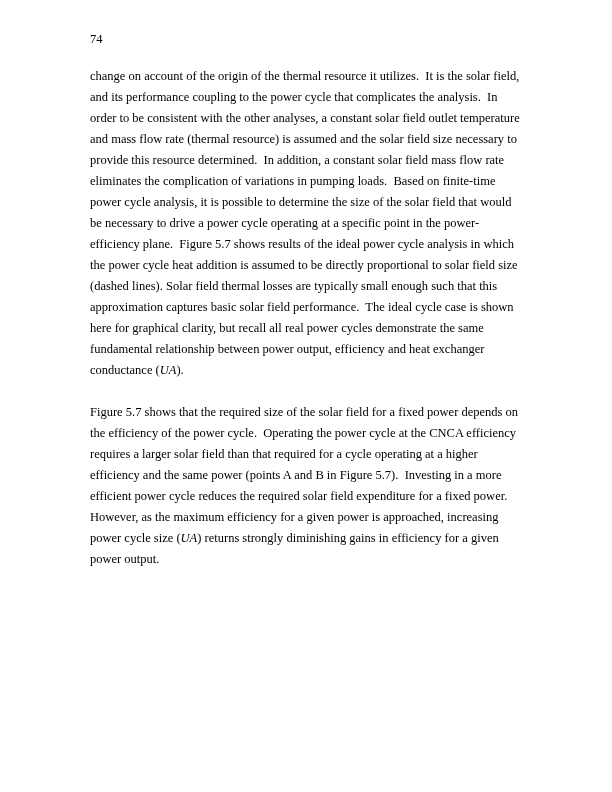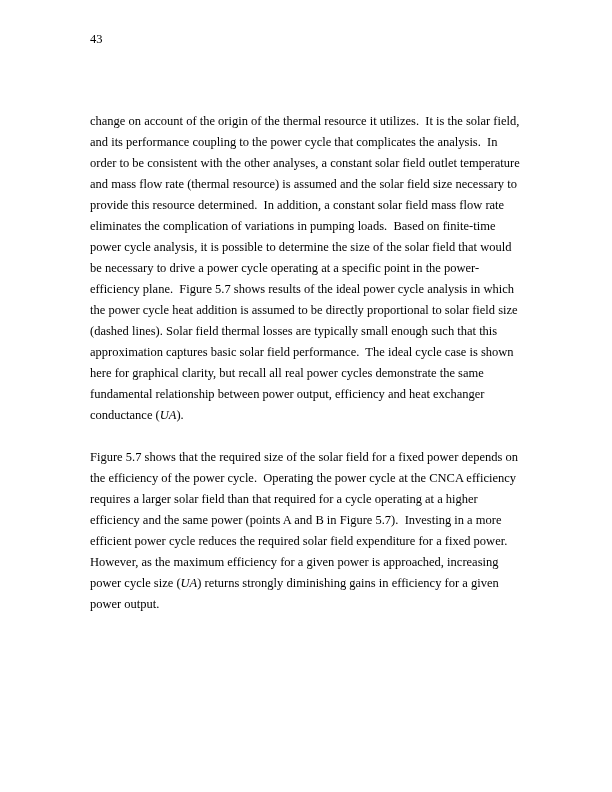--- a/index.html
+++ b/index.html
@@ -21,35 +21,34 @@
     left: 90px;
     top: 32px;
     font-size: 12.5px;
     line-height: 15px;
   }
   .body-text {
     position: absolute;
     left: 90px;
     top: 66px;
     width: 436px;
-    margin-top: 45px;
   }
   .body-text p {
     margin: 0 0 21px 0;
     font-size: 12.5px;
     line-height: 21px;
     text-align: left;
     white-space: pre-wrap;
   }
   .body-text p span.italic {
     font-style: italic;
   }
 </style>
 </head>
 <body>
 
 <div class="page">
-  <div class="page-number">43</div>
+  <div class="page-number">74</div>
   <div class="body-text">
     <p><span>change on account of the origin of the thermal resource it utilizes.  It is the solar field, and its performance coupling to the power cycle that complicates the analysis.  In order to be consistent with the other analyses, a constant solar field outlet temperature and mass flow rate (thermal resource) is assumed and the solar field size necessary to provide this resource determined.  In addition, a constant solar field mass flow rate eliminates the complication of variations in pumping loads.  Based on finite-time power cycle analysis, it is possible to determine the size of the solar field that would be necessary to drive a power cycle operating at a specific point in the power-efficiency plane.  Figure 5.7 shows results of the ideal power cycle analysis in which the power cycle heat addition is assumed to be directly proportional to solar field size (dashed lines). Solar field thermal losses are typically small enough such that this approximation captures basic solar field performance.  The ideal cycle case is shown here for graphical clarity, but recall all real power cycles demonstrate the same fundamental relationship between power output, efficiency and heat exchanger conductance (</span><span class="italic">UA</span><span>).</span></p>
     <p><span>Figure 5.7 shows that the required size of the solar field for a fixed power depends on the efficiency of the power cycle.  Operating the power cycle at the CNCA efficiency requires a larger solar field than that required for a cycle operating at a higher efficiency and the same power (points A and B in Figure 5.7).  Investing in a more efficient power cycle reduces the required solar field expenditure for a fixed power.  However, as the maximum efficiency for a given power is approached, increasing power cycle size (</span><span class="italic">UA</span><span>) returns strongly diminishing gains in efficiency for a given power output.</span></p>
   </div>
 </div>
 
 </body></html>

